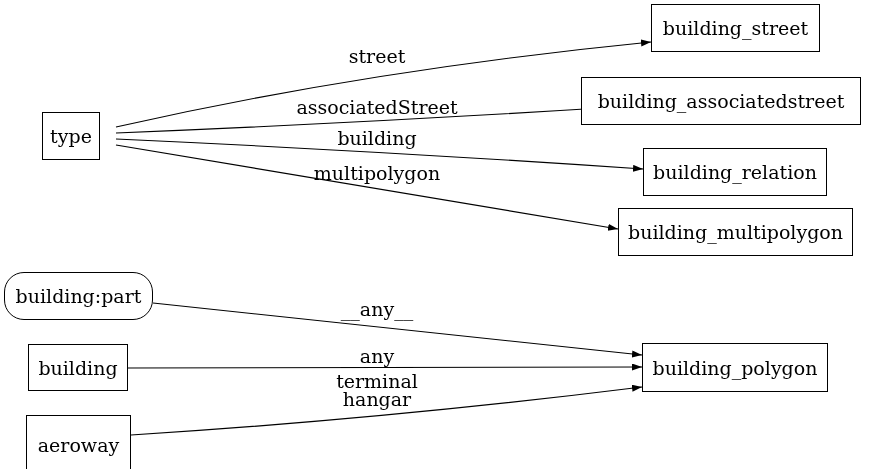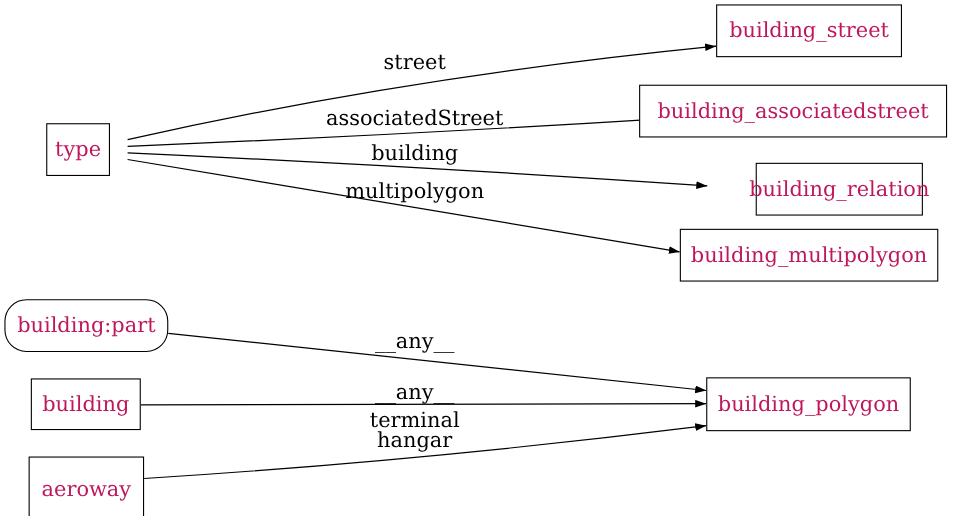--- a/index.html
+++ b/index.html
@@ -32,21 +32,21 @@
   }
   .node {
     position: absolute;
     box-sizing: border-box;
     border: 1.4px solid #000000;
     background: #ffffff;
     display: flex;
     align-items: center;
     justify-content: center;
     font-size: 19px;
-    color: #be185d;
+    color: #000000;
     white-space: nowrap;
   }
 </style>
 </head>
 <body>
 
 <div class="canvas">
 
   <svg class="edges-layer" viewBox="0 0 875 469" xmlns="http://www.w3.org/2000/svg">
     <defs>
@@ -72,21 +72,21 @@
     <text x="377" y="388" text-anchor="middle">terminal</text>
     <text x="377" y="406" text-anchor="middle">hangar</text>
   </svg>
 
   <div class="node" style="left:42px; top:112px; width:58px; height:48px;">type</div>
 
   <div class="node" style="left:651px; top:4px; width:169px; height:48px;">building_street</div>
 
   <div class="node" style="left:581px; top:77px; width:280px; height:48px;text-align:center;">building_associatedstreet</div>
 
-  <div class="node" style="left:643px; top:148px; width:152px; height:48px;margin-left:44px;">building_relation</div>
+  <div class="node" style="left:643px; top:148px; width:184px; height:48px;">building_relation</div>
 
   <div class="node" style="left:618px; top:208px; width:235px; height:48px;">building_multipolygon</div>
 
   <div class="node" style="left:4px; top:272px; width:149px; height:48px;border-radius:20px;">building:part</div>
 
   <div class="node" style="left:28px; top:344px; width:100px; height:47px;">building</div>
 
   <div class="node" style="left:26px; top:415px; width:105px; height:59px;">aeroway</div>
 
   <div class="node" style="left:642px; top:343px; width:186px; height:49px;">building_polygon</div>

